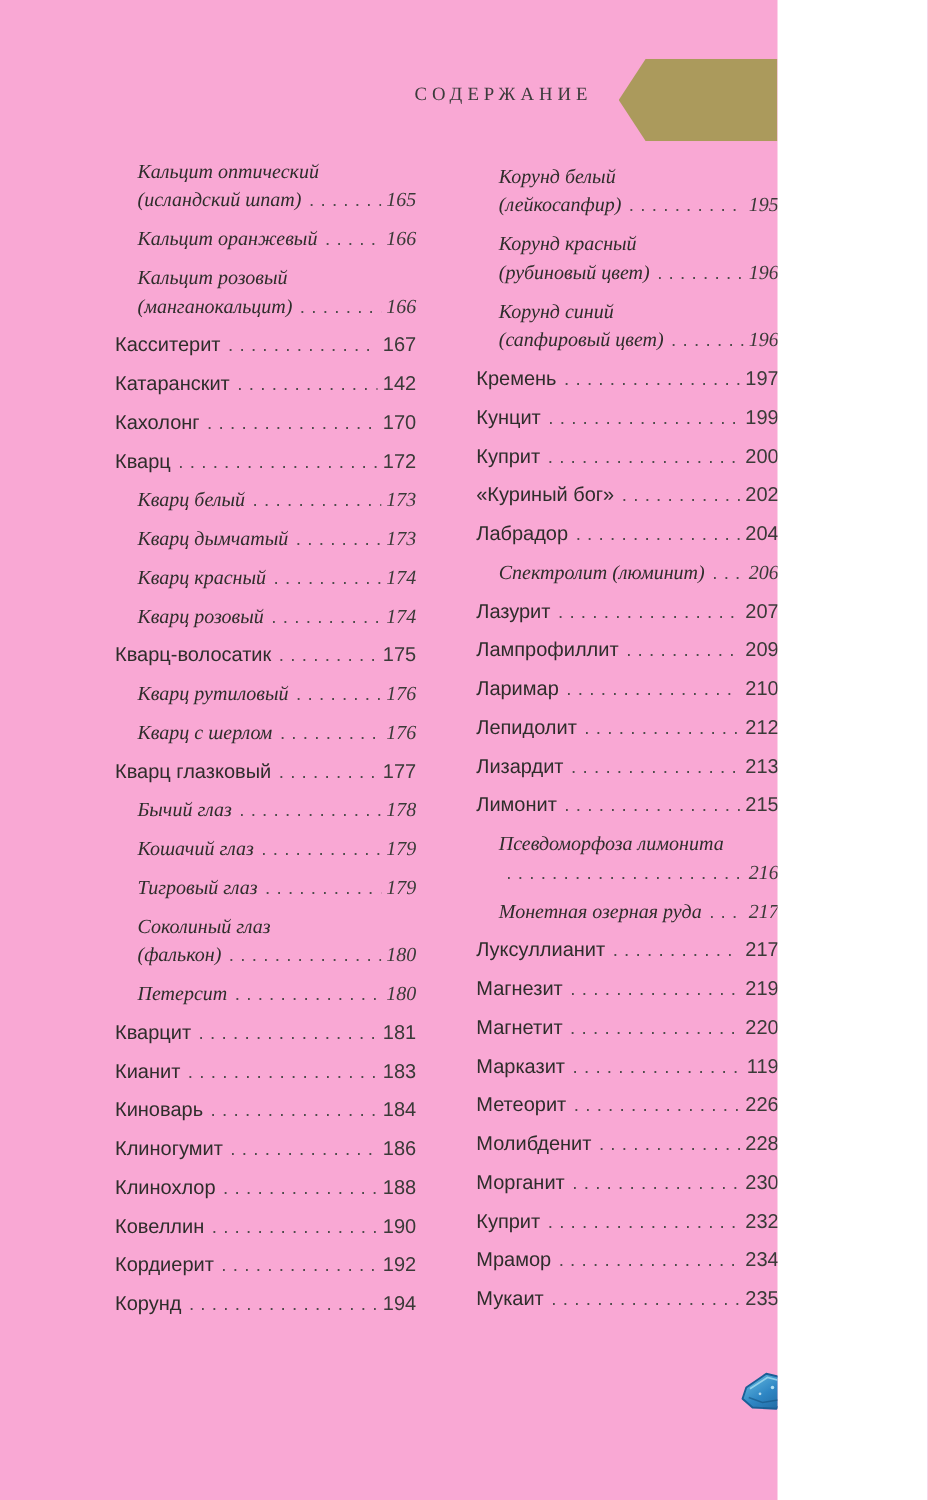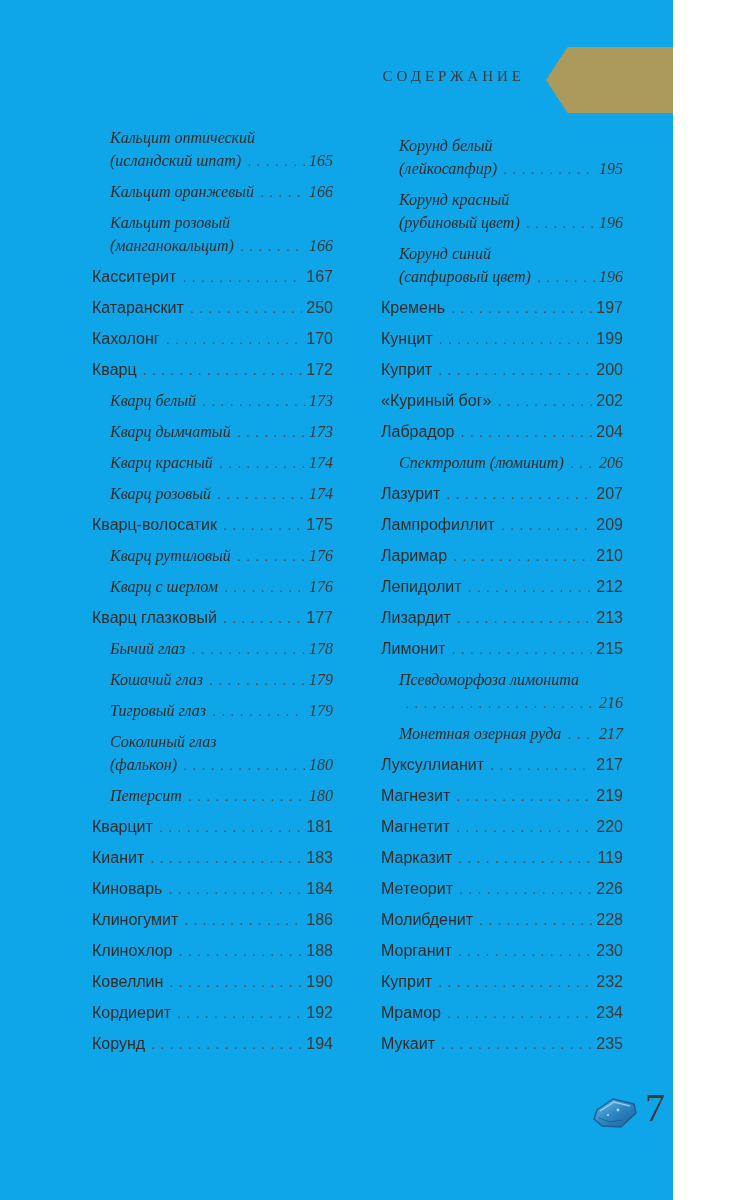--- a/index.html
+++ b/index.html
@@ -3,39 +3,39 @@
 <meta charset="utf-8">
 <style>
   html,body{margin:0;padding:0;}
   body{
     width:742px;height:1200px;
     background:#ffffff;
     font-family:"Liberation Sans",sans-serif;
     -webkit-font-smoothing:antialiased;
   }
   .page{
-    position:relative;width:673px;height:1200px;
-    background:#0ea5e9;overflow:hidden;
+    position:relative;width:622px;height:1200px;
+    background:#f9a8d4;overflow:hidden;
   }
   
   .header-title{
     position:absolute;top:68px;right:148px;
     font-family:"Liberation Serif",serif;
     font-size:15px;letter-spacing:4px;
     color:#3b3b3b;white-space:nowrap;
   }
   .banner{
     position:absolute;top:47px;right:0;
     width:127px;height:66px;
     clip-path:polygon(0 50%,17% 0,100% 0,100% 100%,17% 100%);
   }
   
   .toc-wrap{
     position:absolute;top:126px;left:92px;width:518px;
-    display:flex;align-items:flex-end;
+    display:flex;align-items:center;
   }
   .toc-col{font-size:16px;line-height:23px;color:#2e2d2b;}
   .toc-col.left{width:241px;}
   .toc-col.right{width:242px;margin-left:14px;}
   .v-divider{width:1px;background:#c9c3b7;margin-left:19px;margin-right:15px;}
   .entry{margin-bottom:8px;}
   .entry.sub{
     margin-left:18px;
     font-family:"Liberation Serif",serif;
     font-style:italic;
@@ -102,21 +102,21 @@
           <div class="rowline">
             <span class="label">Касситерит</span>
             <span class="dots"></span>
             <span class="page-num">167</span>
           </div>
         </div>
         <div class="entry">
           <div class="rowline">
             <span class="label">Катаранскит</span>
             <span class="dots"></span>
-            <span class="page-num">250</span>
+            <span class="page-num">142</span>
           </div>
         </div>
         <div class="entry">
           <div class="rowline">
             <span class="label">Кахолонг</span>
             <span class="dots"></span>
             <span class="page-num">170</span>
           </div>
         </div>
         <div class="entry">

